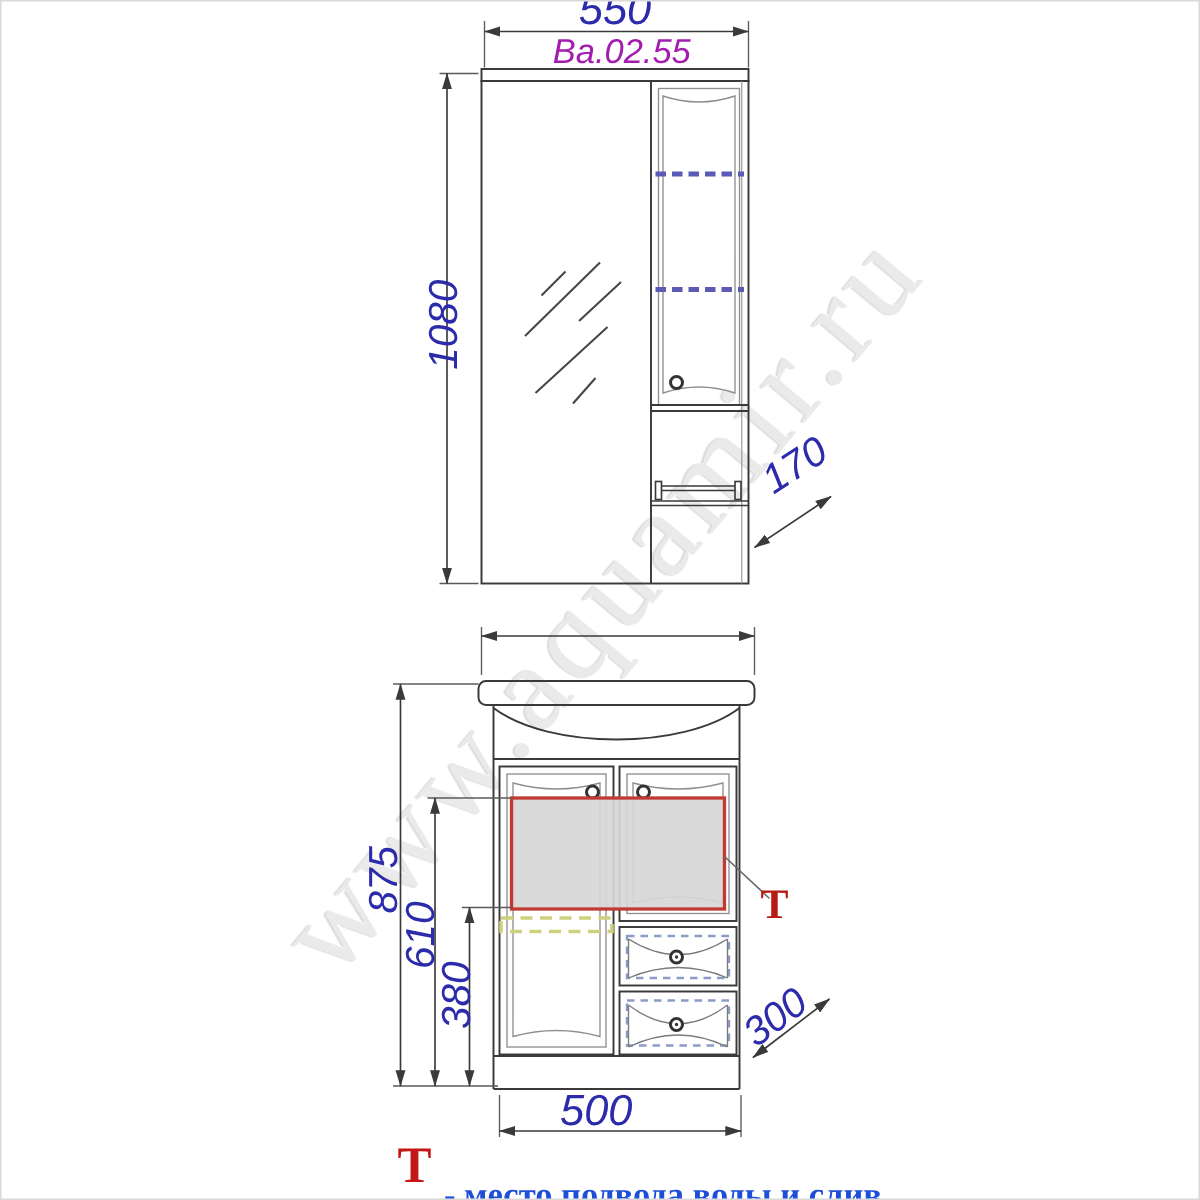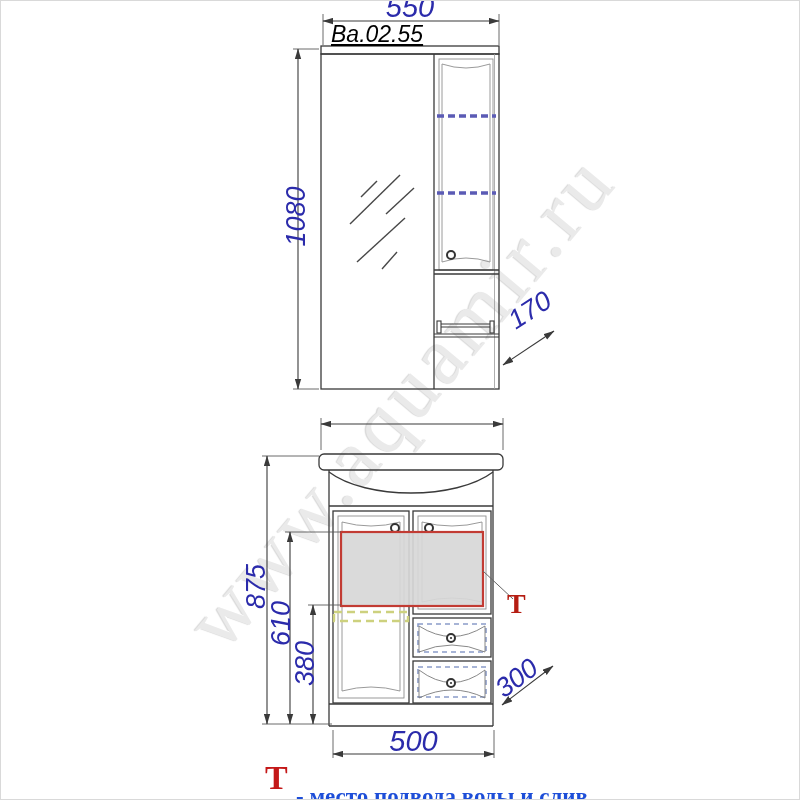--- a/index.html
+++ b/index.html
@@ -18,23 +18,22 @@
   svg.drawing{position:absolute;left:0;top:0;}
   .dim-label{
     position:absolute;color:#2b2bab;text-align:center;
     font:italic 27px/27px "Liberation Sans",sans-serif;
   }
   .dim-label.big{font-size:29px;line-height:29px;}
   .rot90{transform:rotate(-90deg);transform-origin:center;}
   .rot33{transform:rotate(-33deg);transform-origin:center;}
   .rot37{transform:rotate(-37deg);transform-origin:center;}
   .model-label{
-    position:absolute;color:#000000;text-align:left;
+    position:absolute;color:#a21caf;text-align:center;
     font:italic 23px/24px "Liberation Sans",sans-serif;
-    text-decoration:underline;
   }
   .t-marker{
     position:absolute;color:#b51d12;
     font:bold 28px/28px "Liberation Serif",serif;
   }
   .legend{position:absolute;left:264px;top:760px;width:320px;height:38px;}
   .legend .t{
     position:absolute;left:0;top:0;color:#c41818;
     font:bold 34px/34px "Liberation Serif",serif;
   }
@@ -195,21 +194,21 @@
   <div class="dim-label rot33" style="left:494px;top:296px;width:70px;height:27px;">170</div>
 
 
 
   <div class="dim-label rot90" style="left:210px;top:572px;width:90px;height:27px;">875</div>
 
   <div class="dim-label rot90" style="left:235px;top:609px;width:90px;height:27px;">610</div>
 
   <div class="dim-label rot90" style="left:259px;top:649px;width:90px;height:27px;">380</div>
 
-  <div class="dim-label big" style="left:332px;top:726px;width:161px;">500</div>
+  <div class="dim-label big" style="left:316px;top:726px;width:161px;">500</div>
 
   <div class="dim-label rot37" style="left:481px;top:664px;width:70px;height:27px;">300</div>
 
   <div class="t-marker" style="left:506px;top:589px;">Т</div>
 
   <div class="legend">
     <span class="t">Т</span>
     <span class="txt">- место подвода воды и слив</span>
   </div>
 

